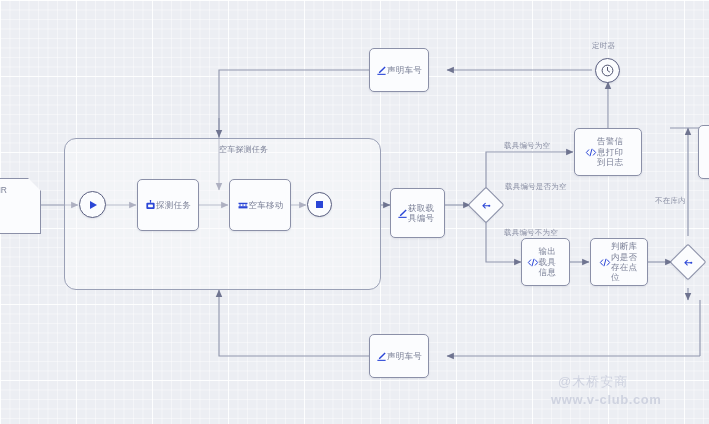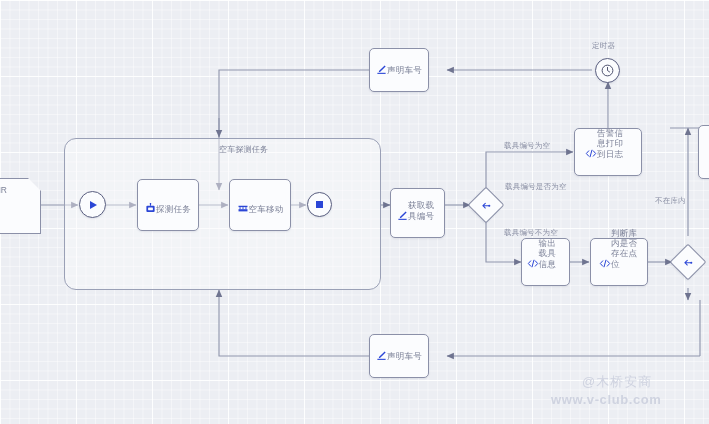--- a/index.html
+++ b/index.html
@@ -18,22 +18,22 @@
       linear-gradient(to bottom, rgba(255,255,255,.45) 1px, transparent 1px);
     background-size:76px 76px,76px 76px,9.5px 9.5px,9.5px 9.5px;
     background-position:0 0,0 0,0 0,0 0;
   }
   #edges{position:absolute;left:0;top:0;width:709px;height:424px;}
 
   .node{position:absolute;box-sizing:border-box;}
 
   .task{
     background:#fbfcfe;border:1px solid #8b90a8;border-radius:5px;
-    display:flex;align-items:flex-end;justify-content:center;gap:0;
-    color:#7b8097;font-size:8.5px;line-height:1.22;padding:16px 4px;
+    display:flex;align-items:center;justify-content:center;gap:0;
+    color:#7b8097;font-size:8.5px;line-height:1.22;padding:6px 4px;
     box-shadow:0 1px 2px rgba(60,70,110,.10);
   }
   .task .lbl{max-width:60px;text-align:left;letter-spacing:.2px;}
   .ico{flex:0 0 auto;display:inline-flex;align-items:center;justify-content:center;}
 
   .subgraph{
     border:1px solid #9aa0b6;border-radius:12px;background:rgba(250,251,253,.45);
   }
   .sublabel{
     position:absolute;color:#7b8097;font-size:8px;white-space:nowrap;letter-spacing:.2px;
@@ -62,21 +62,21 @@
     clip-path:polygon(0 0, calc(100% - 13px) 0, 100% 13px, 100% 100%, 0 100%);
     box-shadow:0 1px 2px rgba(60,70,110,.10);
   }
 
   .elabel{
     position:absolute;color:#8a8fa4;font-size:7.5px;white-space:nowrap;
     letter-spacing:.2px;
   }
 
   .wm{position:absolute;color:#cfd3e0;white-space:nowrap;user-select:none;}
-  .wm1{font-size:13px;letter-spacing:1px;margin-left:24px;}
+  .wm1{font-size:13px;letter-spacing:1px;}
   .wm2{font-size:13px;letter-spacing:.6px;}
 </style>
 </head>
 <body>
 
 <div id="canvas">
 
   <svg id="edges" viewBox="0 0 709 424">
     <defs>
       <marker id="arrow" markerWidth="7" markerHeight="7" refX="6" refY="3.2" orient="auto">

